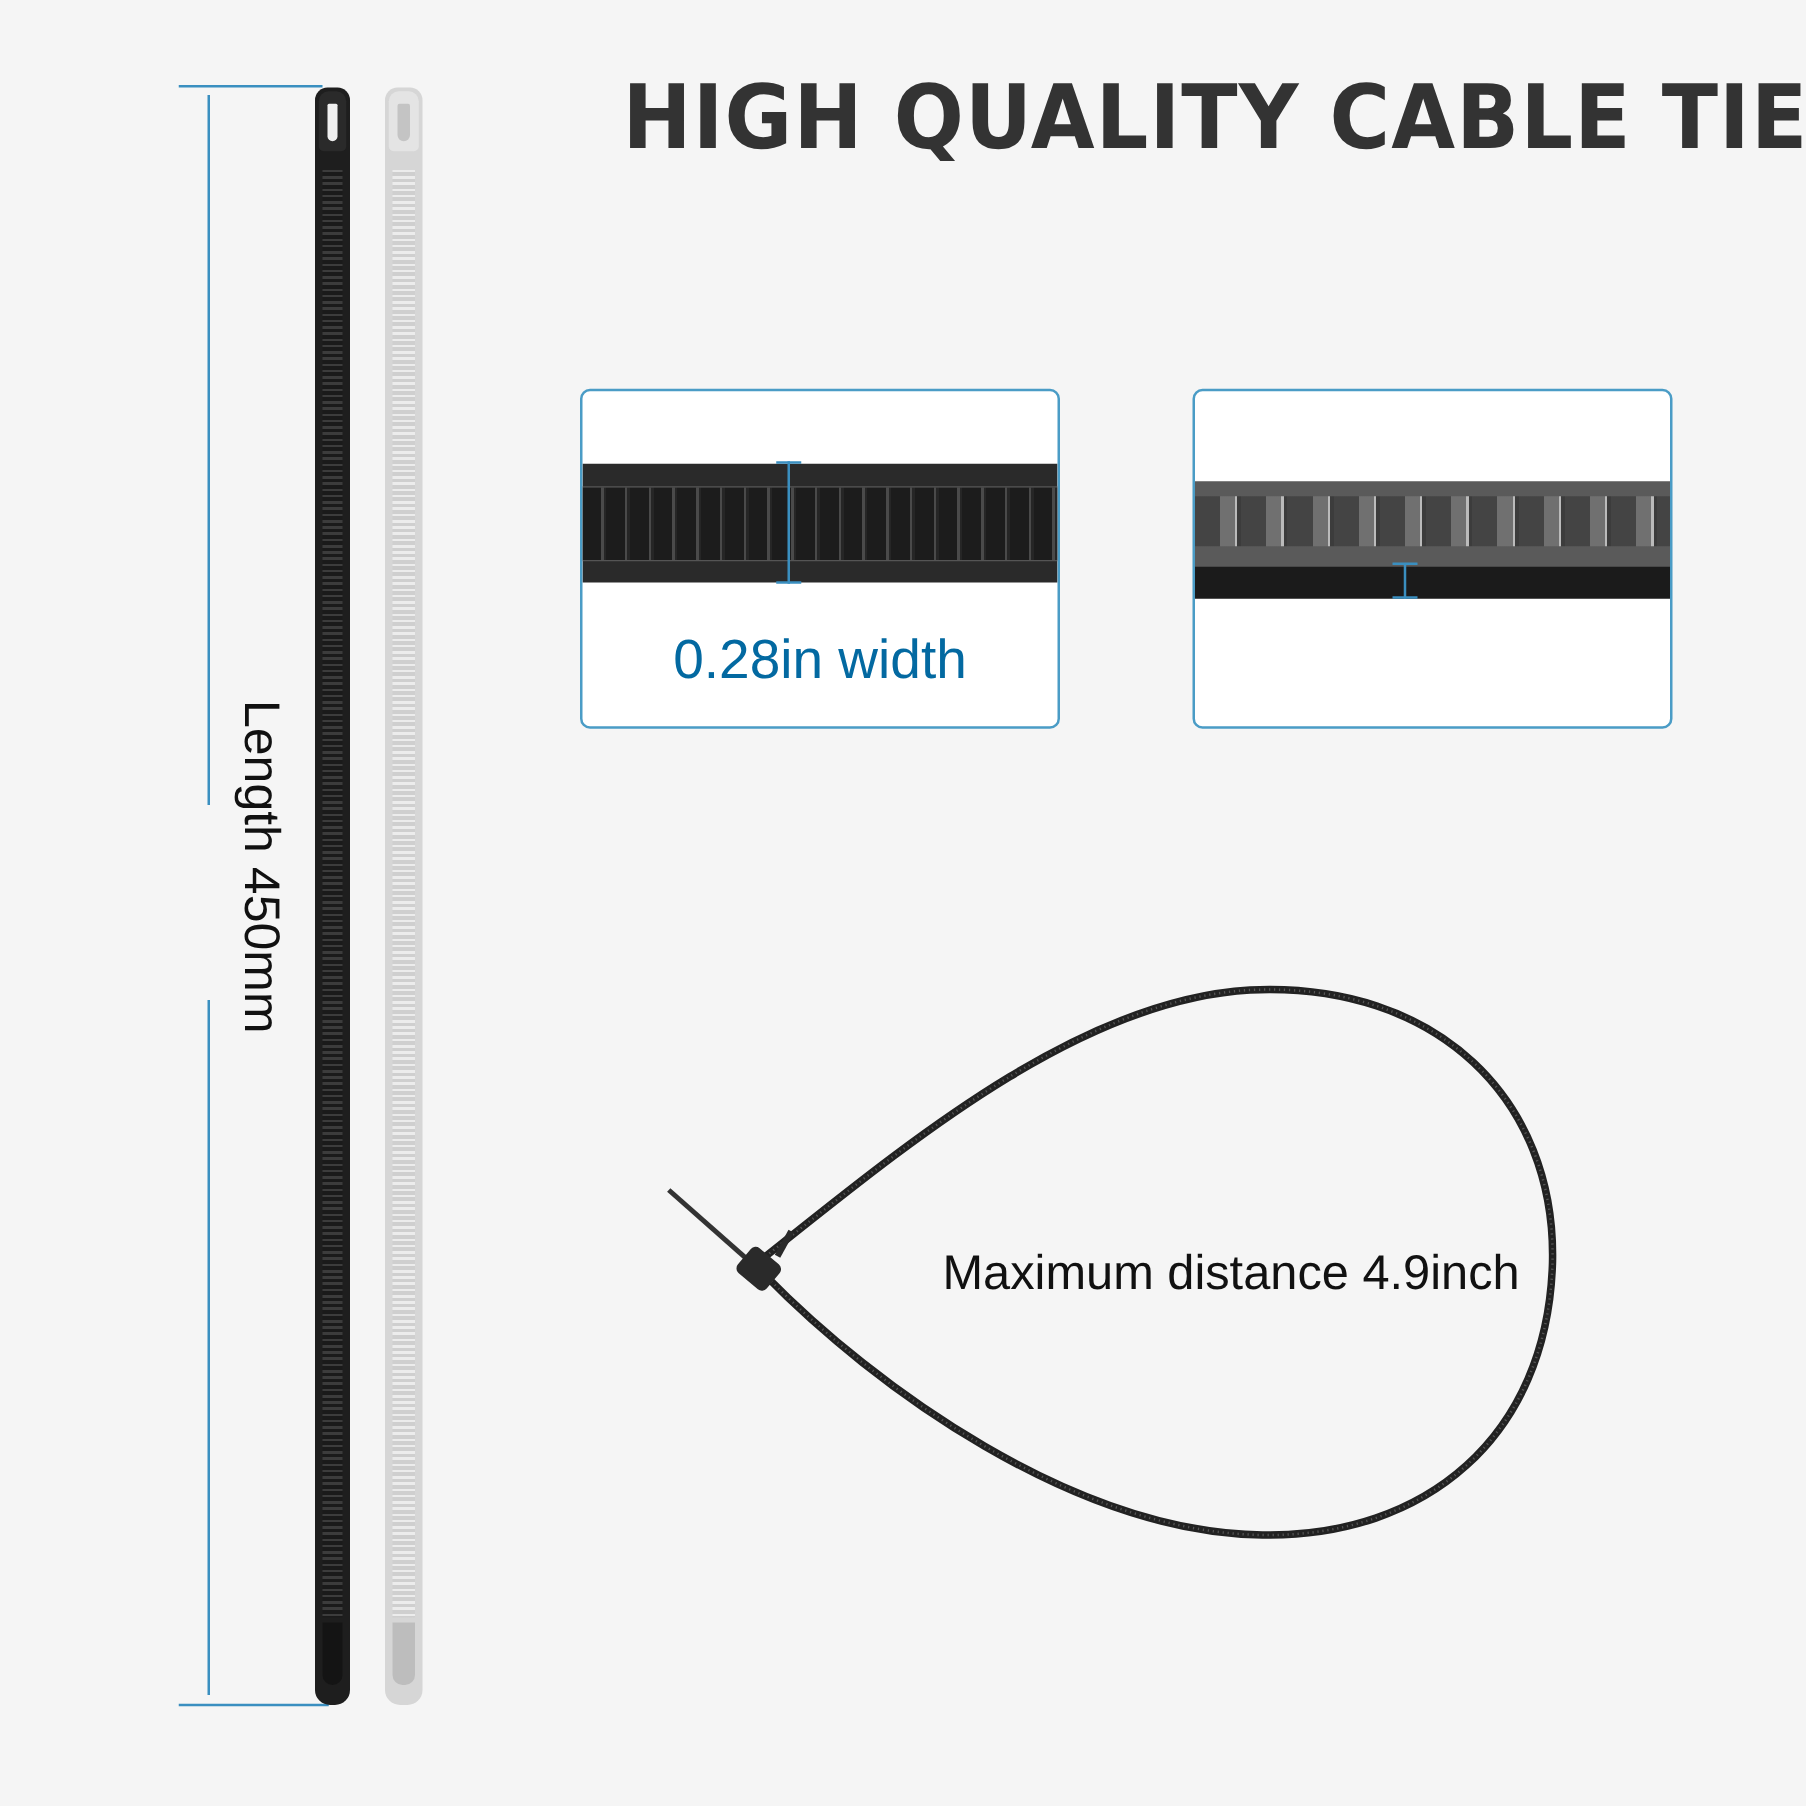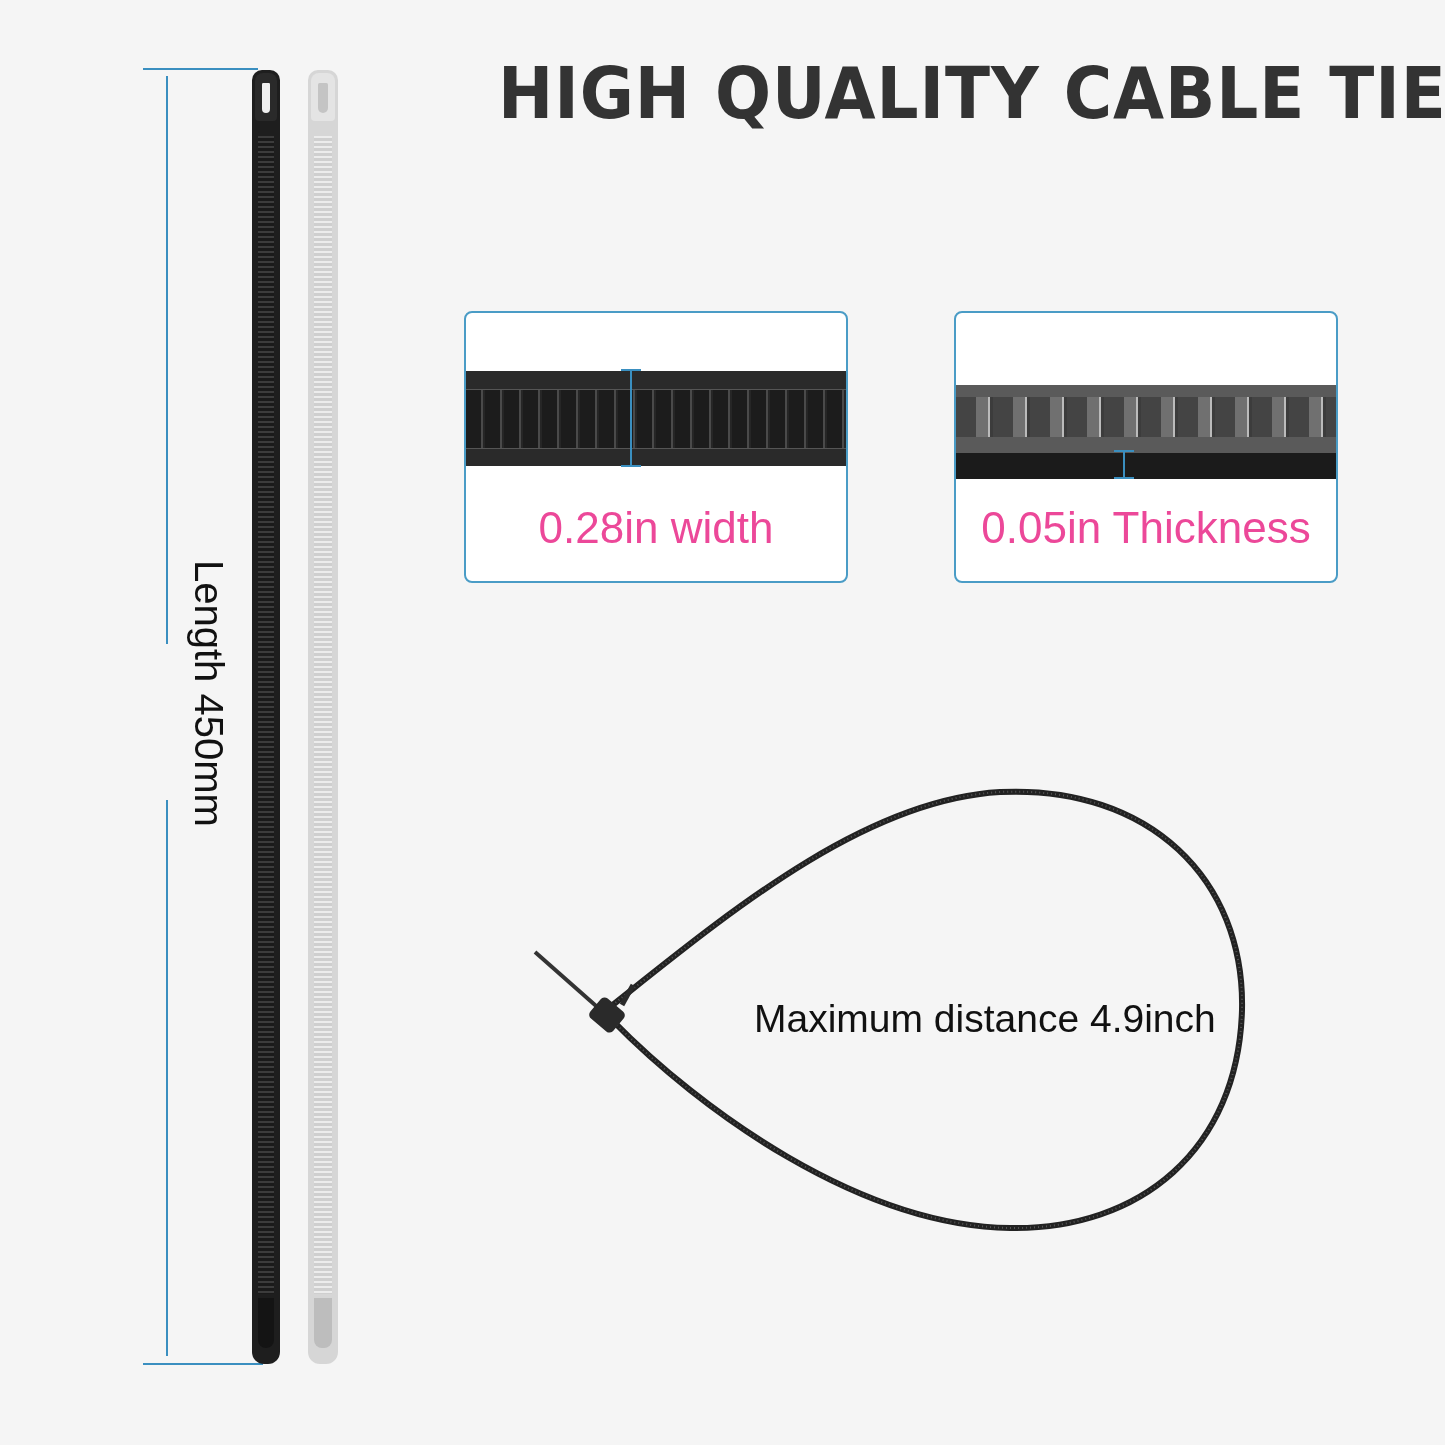--- a/index.html
+++ b/index.html
@@ -18,21 +18,21 @@
   .tie.black .slot{background:#f0f0f0;}
   .tie.white .slot{background:#c4c4c4;}
   .tie .teeth{position:absolute;left:6px;right:6px;top:66px;bottom:70px;}
   .tie.black .teeth{background:repeating-linear-gradient(to bottom,#3c3c3c 0 2px,#1a1a1a 2px 5px);}
   .tie.white .teeth{background:repeating-linear-gradient(to bottom,#ececec 0 2px,#cfcfcf 2px 5px);}
   .tie .tail{position:absolute;left:6px;right:6px;bottom:16px;height:50px;border-radius:0 0 8px 8px;}
   .tie.black .tail{background:#141414;}
   .tie.white .tail{background:#bdbdbd;}
   .card{position:absolute;top:311px;width:384px;height:272px;background:#fff;border:2px solid #4a9cc6;border-radius:8px;box-sizing:border-box;overflow:hidden;}
   .card .strip{position:absolute;left:0;right:0;}
-  .card .label{position:absolute;left:0;right:0;top:190px;text-align:center;font-size:44px;color:#ec4899;white-space:nowrap;}
+  .card .label{position:absolute;left:0;right:0;top:190px;text-align:center;font-size:44px;color:#0369a1;white-space:nowrap;}
   .card1 .strip{top:58px;height:95px;background:#2a2a2a;}
   .card1 .strip .inner{position:absolute;left:0;right:0;top:18px;height:58px;background:repeating-linear-gradient(to right,#1c1c1c 0 15px,#4a4a4a 15px 17px,#262626 17px 19px);border-top:1px solid #555;border-bottom:1px solid #555;}
   .card2 .strip.top{top:72px;height:68px;background:#5a5a5a;}
   .card2 .strip.top .inner{position:absolute;left:0;right:0;top:12px;height:40px;background:repeating-linear-gradient(to right,#444 0 20px,#707070 20px 32px,#bbb 32px 34px,#3c3c3c 34px 37px);}
   .card2 .strip.bottom{top:140px;height:26px;background:#1b1b1b;}
   .marker{position:absolute;background:#3a8fc0;}
   .max-label{position:absolute;left:754px;top:997px;font-size:39px;color:#111;white-space:nowrap;}
   svg.loop{position:absolute;left:0;top:0;}
 </style>
 </head>
@@ -72,21 +72,20 @@
 </div>
 
 <div class="card card2" style="left:954px;">
   <div class="strip top">
       <div class="inner"></div>
     </div>
   <div class="strip bottom"></div>
   <div class="marker" style="left:167px;top:138px;width:2px;height:28px;"></div>
   <div class="marker" style="left:158px;top:137px;width:20px;height:2px;"></div>
   <div class="marker" style="left:158px;top:164px;width:20px;height:2px;"></div>
-  <div class="label">0.05in Thickness</div>
 </div>
 
 <svg class="loop" width="1445" height="1445">
   <path d="M600,1015 C720,920 860,800 1000,792 C1150,785 1245,880 1242,1010 C1238,1150 1140,1230 1010,1228 C860,1226 700,1110 612,1020" fill="none" stroke="#222" stroke-width="6"></path>
   <path d="M600,1015 C720,920 860,800 1000,792 C1150,785 1245,880 1242,1010 C1238,1150 1140,1230 1010,1228 C860,1226 700,1110 612,1020" fill="none" stroke="#555" stroke-width="2" stroke-dasharray="1 3"></path>
   <line x1="535" y1="952" x2="612" y2="1020" stroke="#333" stroke-width="4"></line>
   <rect x="592" y="1002" width="30" height="26" rx="5" fill="#2a2a2a" transform="rotate(40 607 1015)"></rect>
   <line x1="622" y1="1005" x2="633" y2="985" stroke="#2a2a2a" stroke-width="5"></line>
 </svg>
 <div class="max-label">Maximum distance 4.9inch</div>

